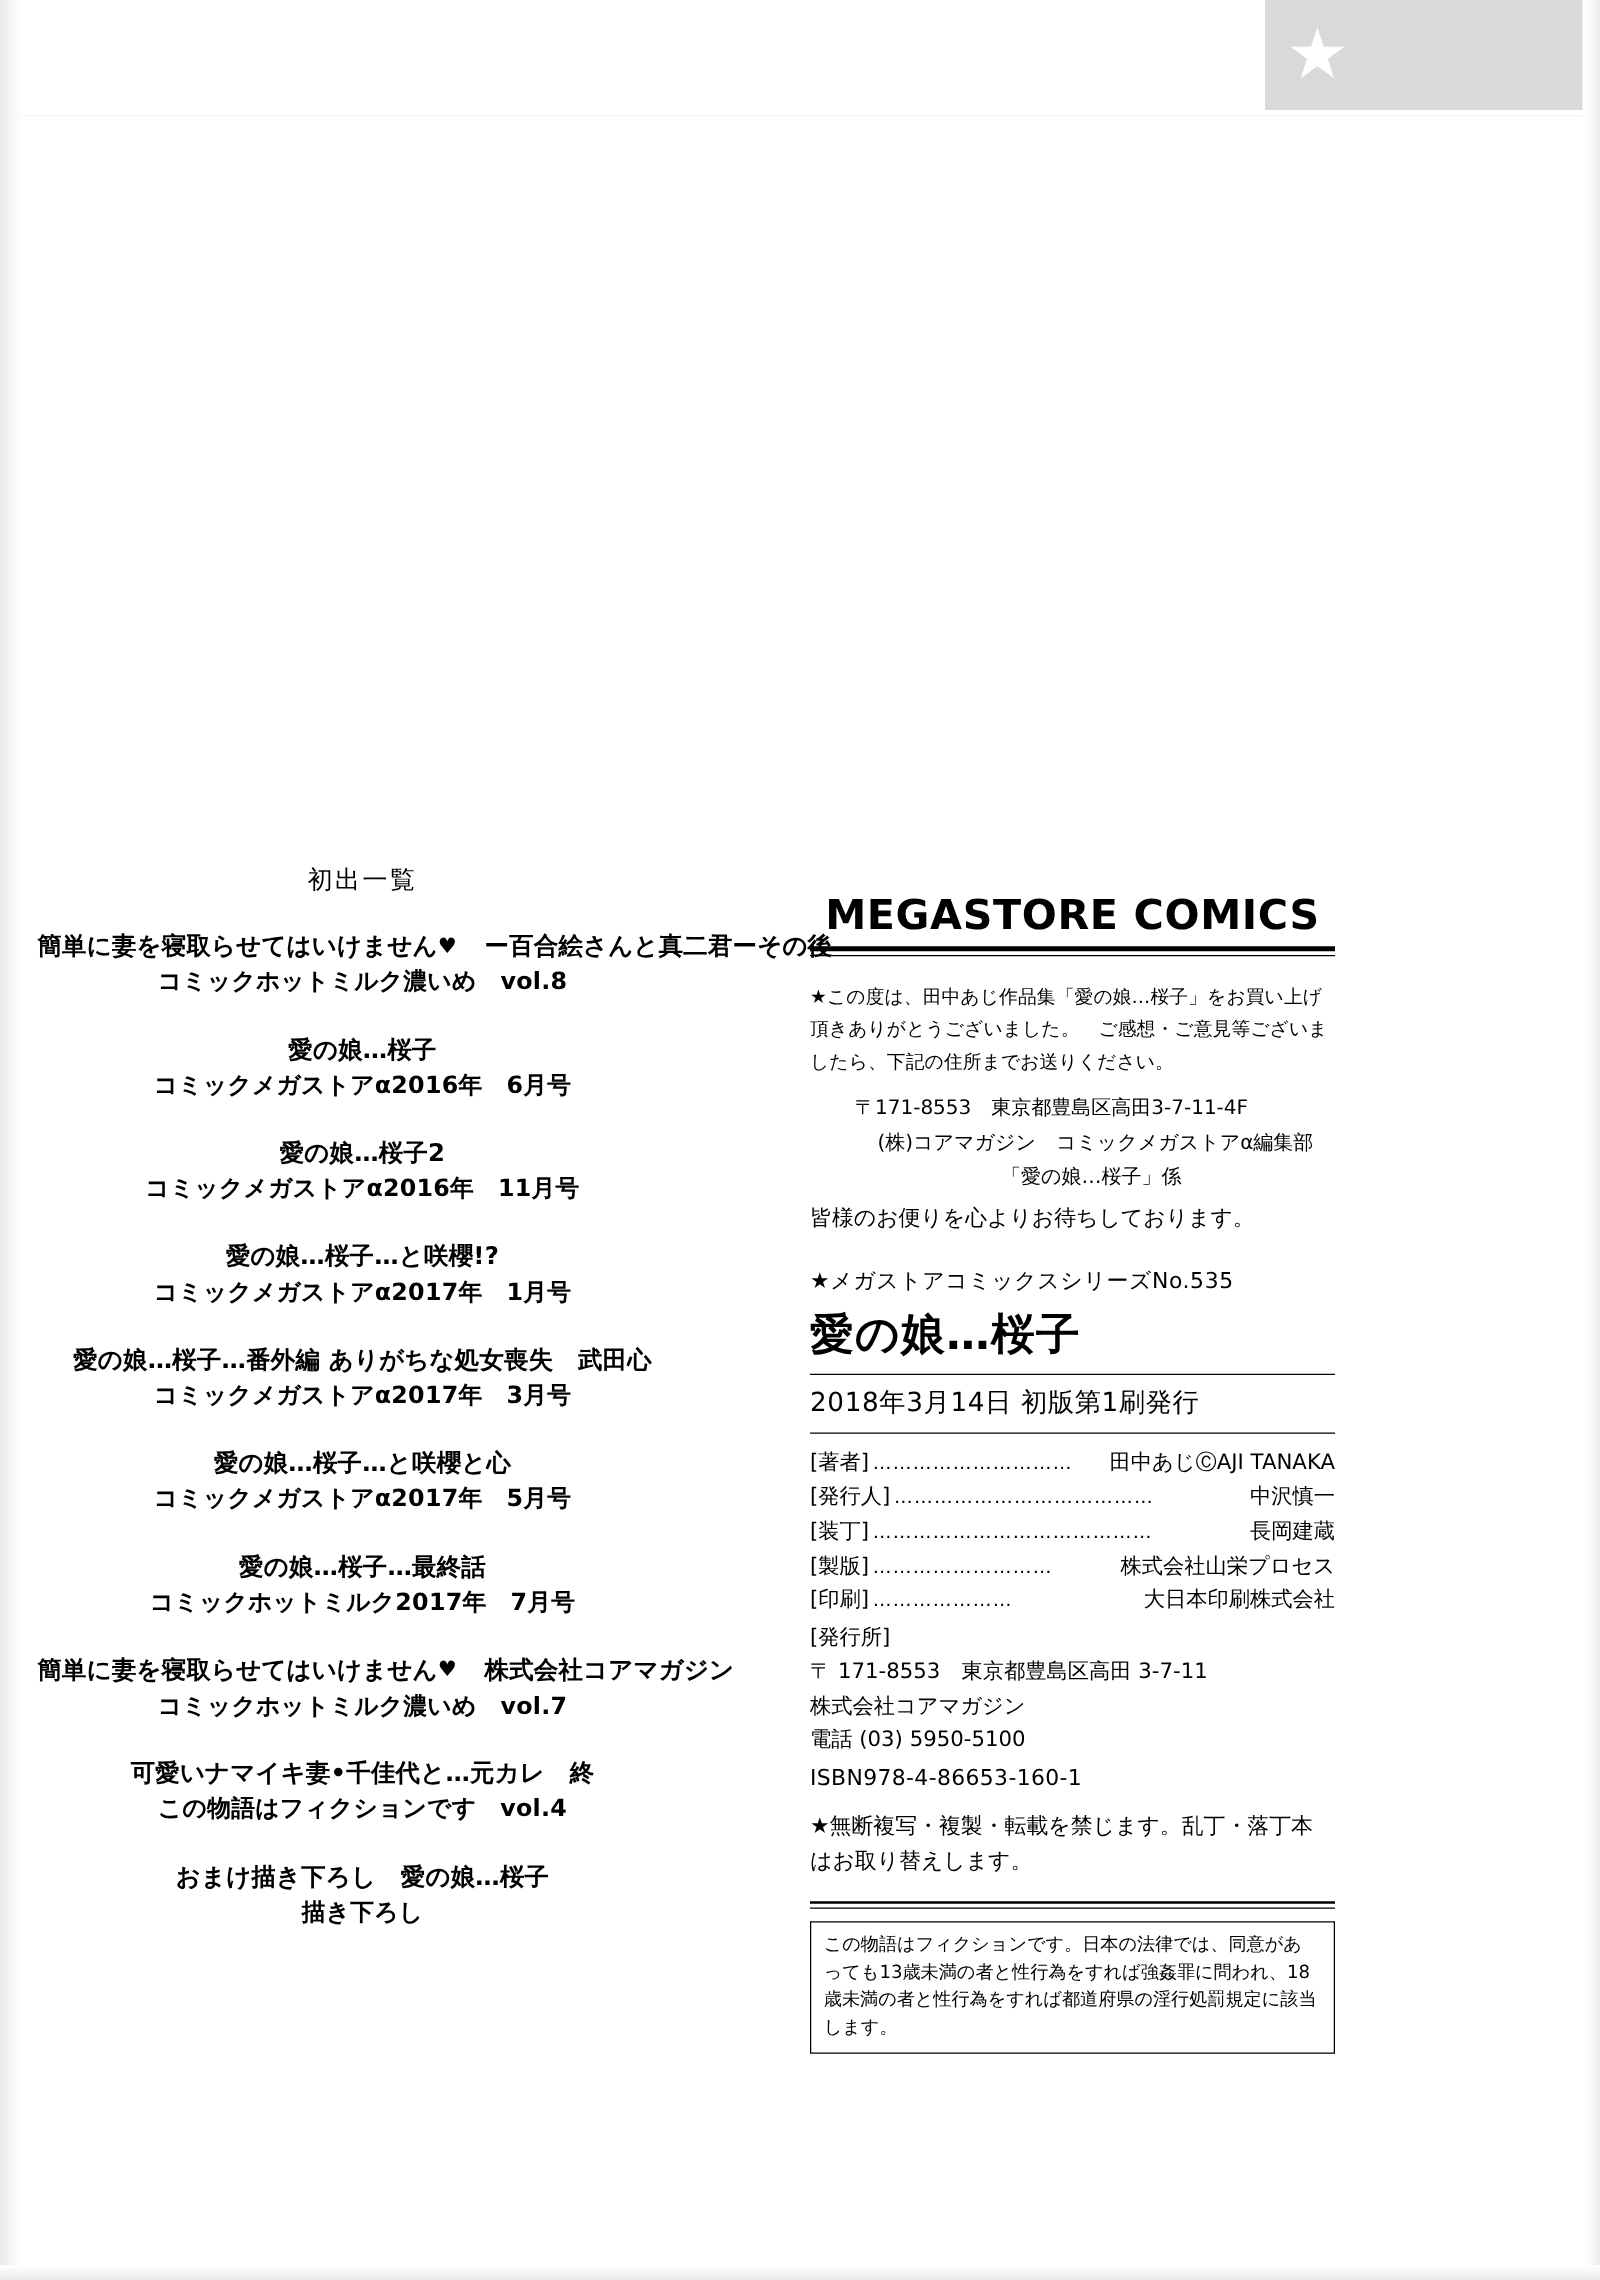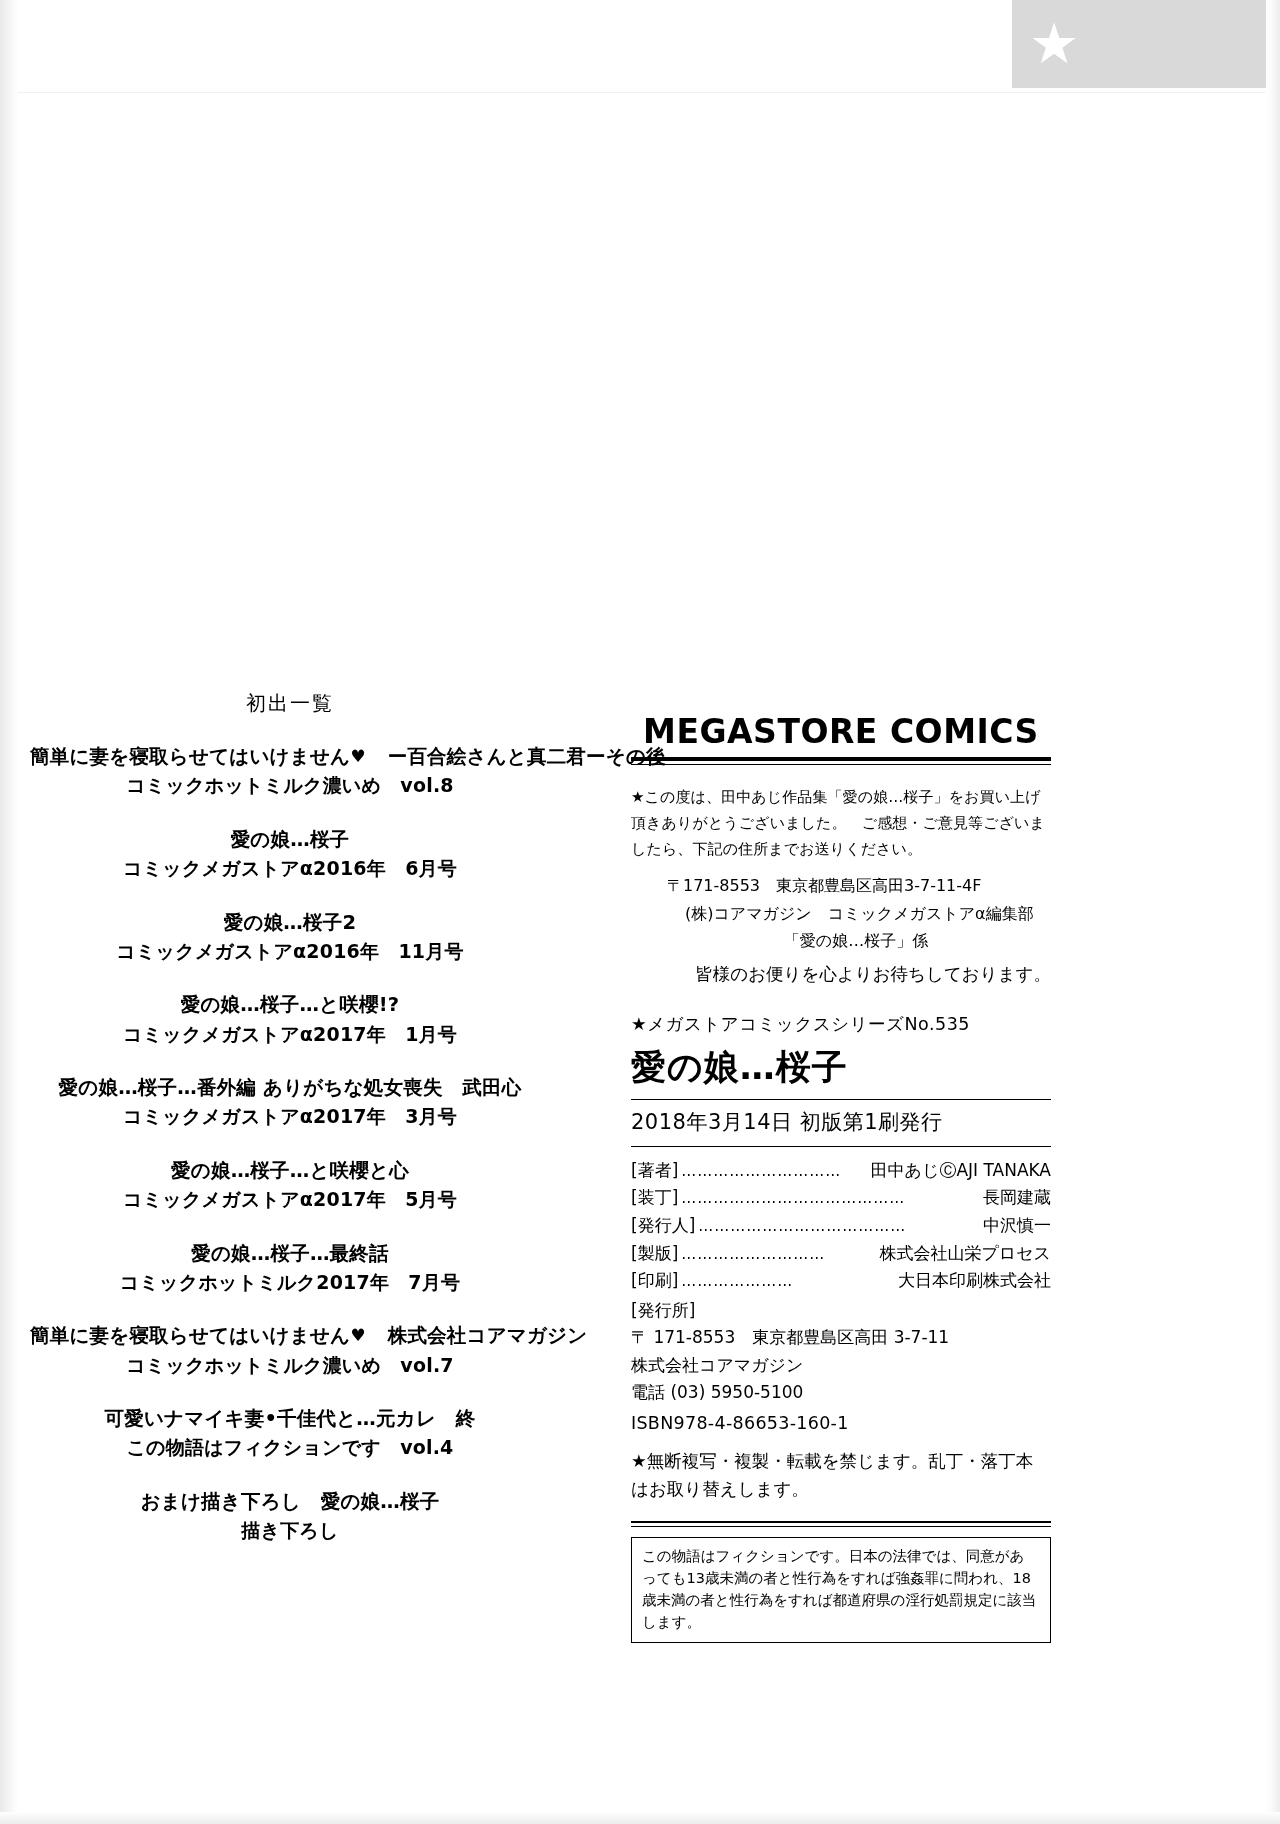--- a/index.html
+++ b/index.html
@@ -91,21 +91,21 @@
   }
   .heart {
     font-size: 17px;
     vertical-align: 1px;
   }
   .gap-wide { display: inline-block; width: 22px; }
 
   
   .right-col {
     position: absolute;
-    left: 631px;
+    left: 648px;
     top: 712px;
     width: 420px;
   }
   .brand {
     font-size: 33px;
     font-weight: 800;
     letter-spacing: 0.5px;
     font-family: "DejaVu Sans", "Liberation Sans", sans-serif;
     text-align: center;
     white-space: nowrap;
@@ -128,21 +128,20 @@
     margin-top: 10px;
     font-size: 16px;
     line-height: 1.7;
     margin-left: 36px;
   }
   .addr-indent-1 { padding-left: 18px; }
   .addr-center { text-align: center; padding-right: 6px; }
   .closing {
     margin-top: 8px;
     font-size: 17.5px;
-    text-align: right;
   }
   .series-no {
     margin-top: 26px;
     font-size: 17.5px;
     letter-spacing: 0.5px;
   }
   .book-title {
     margin-top: 8px;
     font-size: 35px;
     font-weight: 700;
@@ -299,28 +298,28 @@
   <div class="pub-date">2018年3月14日 初版第1刷発行</div>
   <div class="pub-rule2"></div>
 
   <div class="credits">
     <div class="credit-row">
       <span class="credit-label">[著者]</span>
       <span class="credit-dots">…………………………</span>
       <span class="credit-value">田中あじⒸAJI TANAKA</span>
     </div>
     <div class="credit-row">
+      <span class="credit-label">[発行人]</span>
+      <span class="credit-dots">…………………………………</span>
+      <span class="credit-value">中沢慎一</span>
+    </div>
+    <div class="credit-row">
       <span class="credit-label">[装丁]</span>
       <span class="credit-dots">……………………………………</span>
       <span class="credit-value">長岡建蔵</span>
-    </div>
-    <div class="credit-row">
-      <span class="credit-label">[発行人]</span>
-      <span class="credit-dots">…………………………………</span>
-      <span class="credit-value">中沢慎一</span>
     </div>
     <div class="credit-row">
       <span class="credit-label">[製版]</span>
       <span class="credit-dots">………………………</span>
       <span class="credit-value">株式会社山栄プロセス</span>
     </div>
     <div class="credit-row">
       <span class="credit-label">[印刷]</span>
       <span class="credit-dots">…………………</span>
       <span class="credit-value">大日本印刷株式会社</span>

